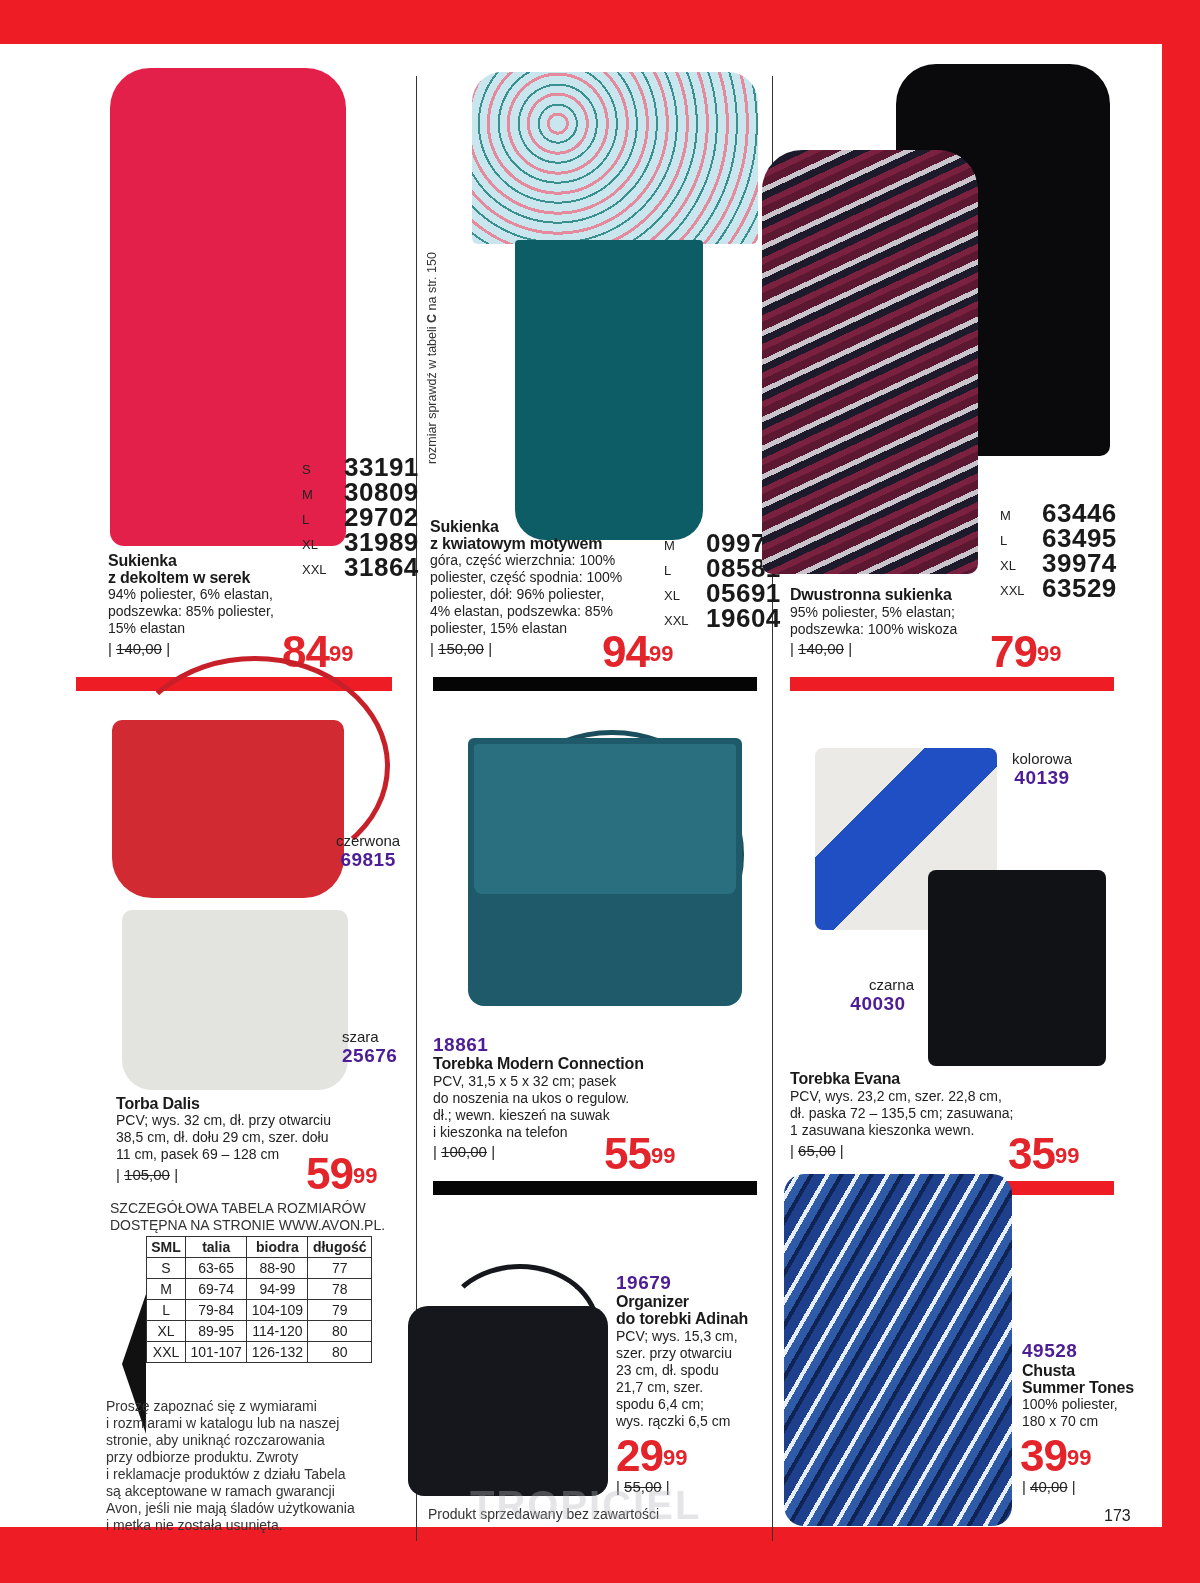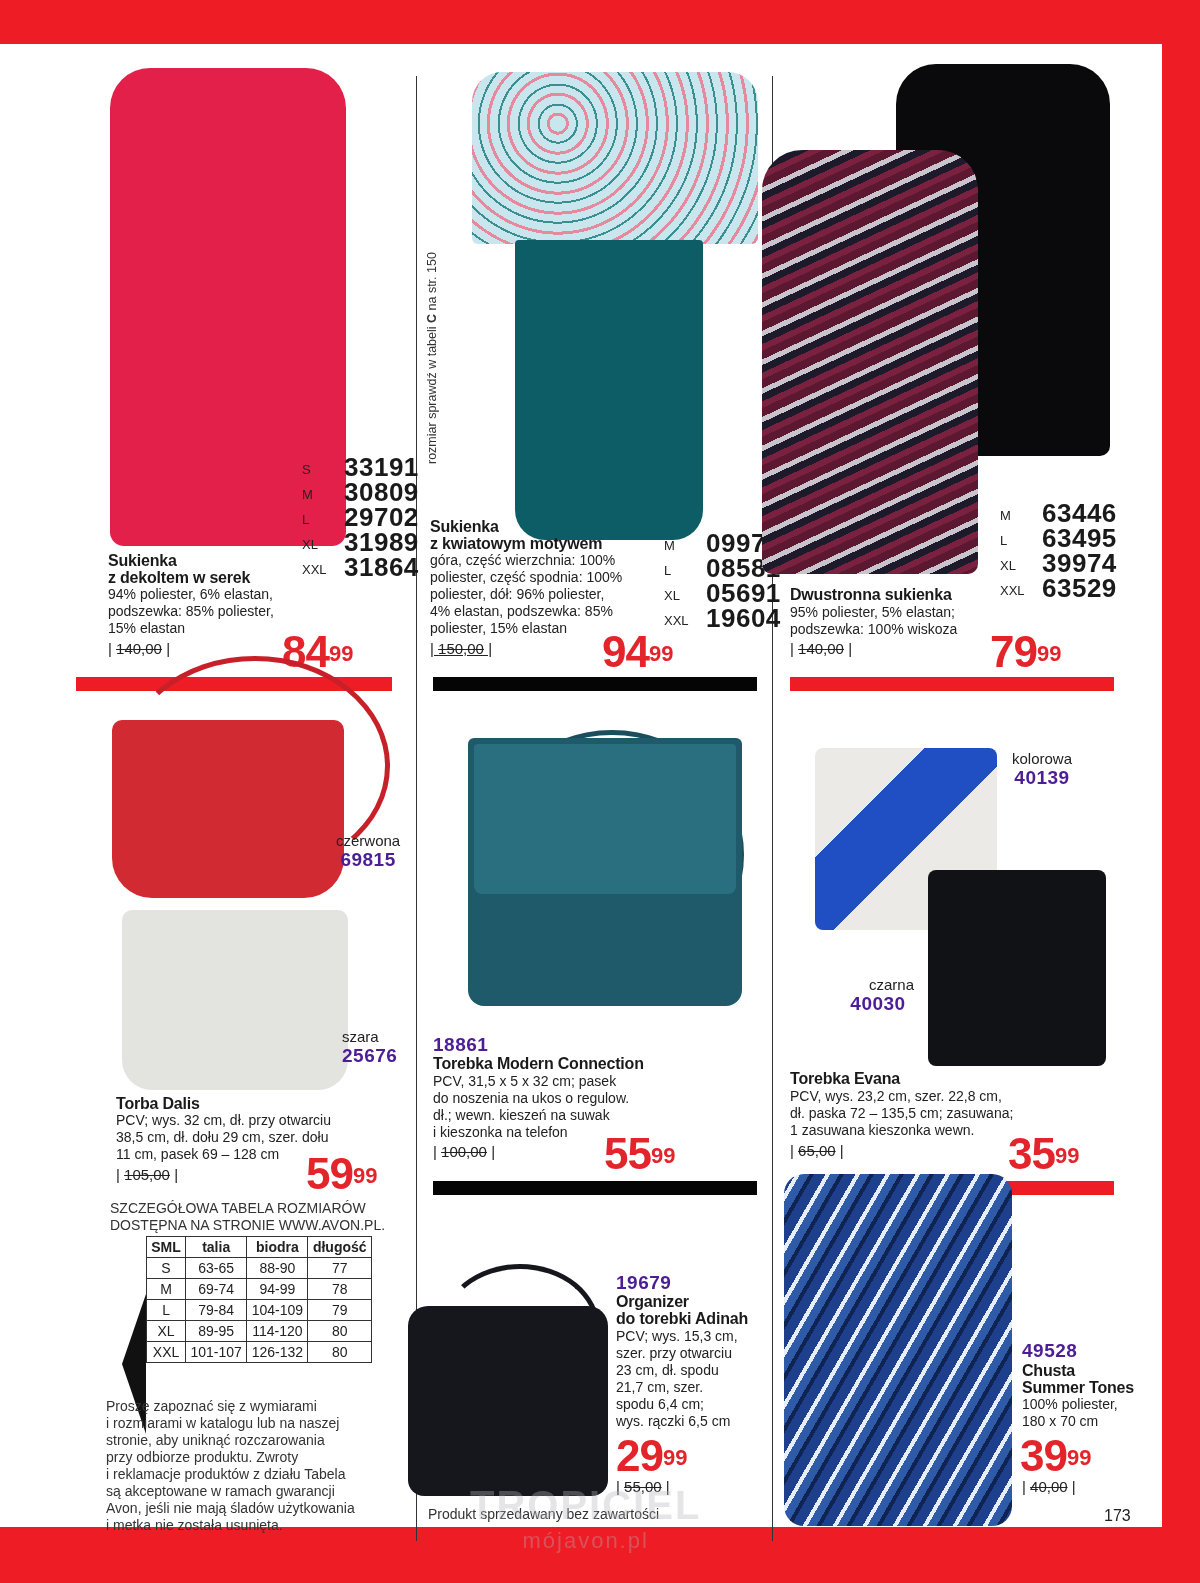--- a/index.html
+++ b/index.html
@@ -96,21 +96,21 @@
       <div>Sukienka</div>
       <div>z kwiatowym motywem</div>
     </div>
     <div class="abs desc" style="left:430px; top:508px;">
       <div>góra, część wierzchnia: 100%</div>
       <div>poliester, część spodnia: 100%</div>
       <div>poliester, dół: 96% poliester,</div>
       <div>4% elastan, podszewka: 85%</div>
       <div>poliester, 15% elastan</div>
     </div>
-    <div class="abs oldprice" style="left:430px; top:596px;text-decoration:underline;">| <span class="strike">150,00</span> |</div>
+    <div class="abs oldprice" style="left:430px; top:596px;">| <span class="strike">150,00</span> |</div>
     <div class="abs price" style="left:602px; top:586px;"><span>94</span><sup>99</sup></div>
     <div class="abs sizes" style="left:664px; top:488px; width:100px;">
       <span class="sz">M</span>
         <span class="sc">09977</span>
       <span class="sz">L</span>
         <span class="sc">08581</span>
       <span class="sz">XL</span>
         <span class="sc">05691</span>
       <span class="sz">XXL</span>
         <span class="sc">19604</span>
@@ -301,15 +301,14 @@
       <div>180 x 70 cm</div>
     </div>
     <div class="abs price" style="left:1020px; top:1390px;"><span>39</span><sup>99</sup></div>
     <div class="abs oldprice" style="left:1022px; top:1434px;">| <span class="strike">40,00</span> |</div>
   </div>
 
   <div class="abs" style="left:1104px; top:1463px; font-size:16px; color:#222;">173</div>
 
   <div class="watermark" style="left:470px; top:1396px; text-align:center; line-height:36px;margin-top:47px;">
     <div>TROPICIEL</div>
-    <div style="font-size:22px; font-weight:normal;">mójavon.pl</div>
   </div>
 </div>
 
 </body></html>

